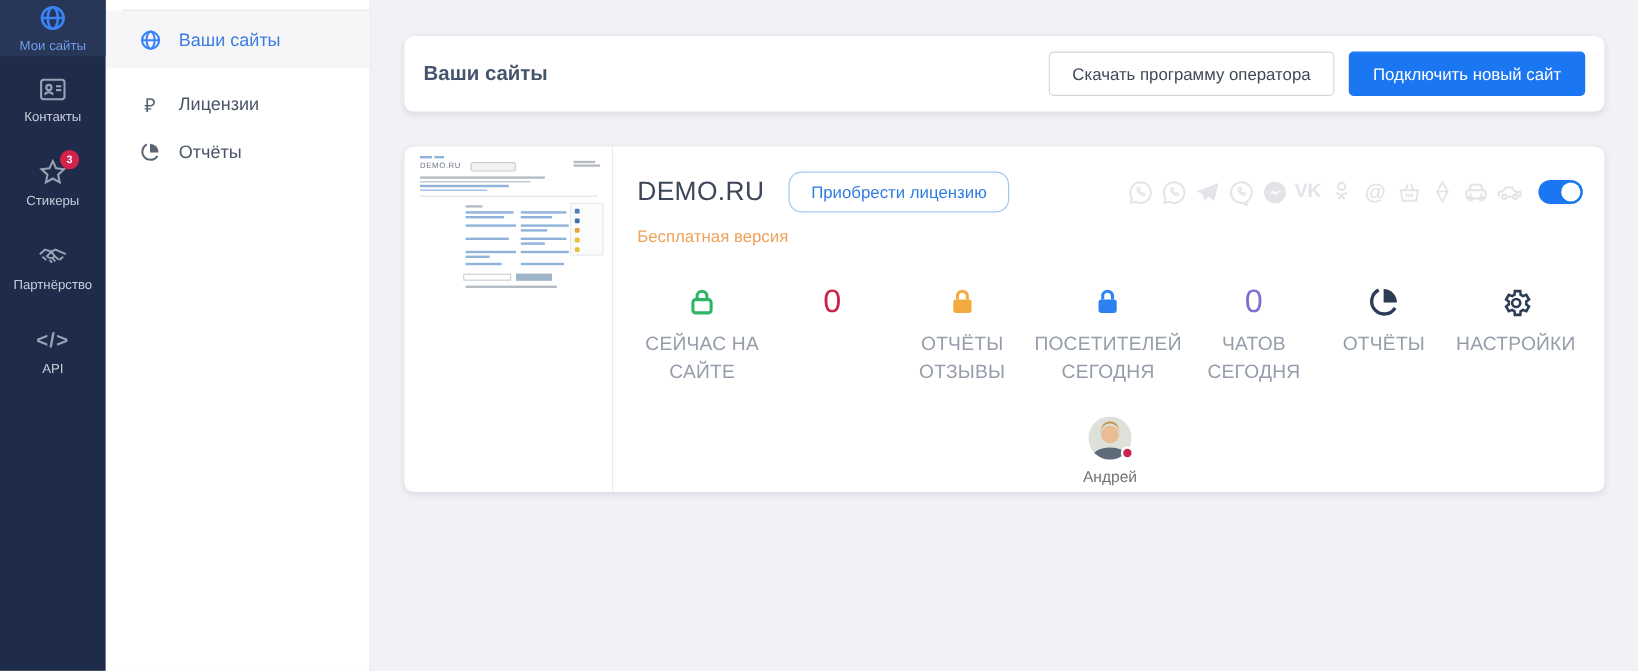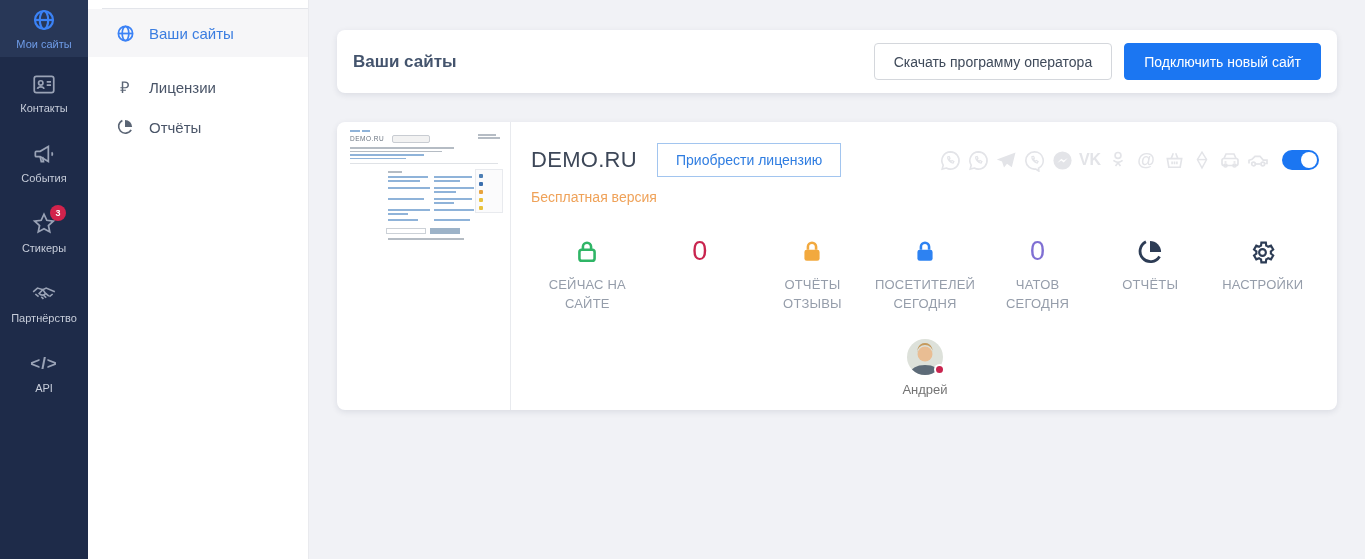--- a/index.html
+++ b/index.html
@@ -4,21 +4,21 @@
 <style>
   * { margin:0; padding:0; box-sizing:border-box; }
   html,body { width:1365px; height:559px; overflow:hidden;
     font-family:"Liberation Sans", sans-serif; background:#f1f2f6; }
 
   
   .rail { position:absolute; left:0; top:0; bottom:0; width:88px;
     background:#1e2b49; z-index:3; }
   .rail-item { width:88px; height:70px; display:flex; flex-direction:column;
     align-items:center; justify-content:center; cursor:pointer; color:#9aa3b6; }
-  .rail-item.first { height:57px; }
+  .rail-item.first { height:47px; }
   .rail-item.active { background:#283757; color:#4d8bf0; }
   .rail-item .ric { position:relative; width:26px; height:26px; display:flex;
     align-items:center; justify-content:center; }
   .rail-label { margin-top:5px; font-size:11px; color:#c7cdda; white-space:nowrap; }
   .rail-item.active .rail-label { color:#6f9ce8; }
   .badge-dot { position:absolute; top:-6px; right:-9px; min-width:16px; height:16px;
     border-radius:8px; background:#d2234c; color:#fff; font-size:9px; font-weight:bold;
     display:flex; align-items:center; justify-content:center; padding:0 4px; }
   .badge-pill { position:absolute; top:-10px; right:-24px; background:#d2234c; color:#fff;
     font-size:10px; font-weight:bold; border-radius:9px; padding:2px 8px; }
@@ -66,38 +66,38 @@
     border:1px solid #e8eaee; background:#fbfbfc; }
   .t-dot { width:4px; height:4px; border-radius:1px; margin:4px 0 0 3px; }
   .t-input { position:absolute; left:44px; top:101px; width:40px; height:6px;
     border:1px solid #ccd1d7; }
   .t-btnd { position:absolute; left:88px; top:101px; width:30px; height:6px; background:#9db3c8; }
 
   .content-col { flex:1; padding:20px 18px 0 20px; display:flex; flex-direction:column; }
   .row1 { display:flex; align-items:center; height:36px; }
   .domain { font-size:22px; color:#3d4758; letter-spacing:.3px; }
   .license-btn { margin-left:20px; background:#fff; border:1px solid #a2c5ef; color:#2f7de1;
-    font-size:14px; border-radius:0; padding:8px 18px; cursor:pointer;
+    font-size:14px; border-radius:11px; padding:8px 18px; cursor:pointer;
     font-family:"Liberation Sans", sans-serif; }
   .spacer { flex:1; }
   .channels { display:flex; align-items:center; gap:4px; color:#e3e4e8; margin-right:12px; }
   .chan { width:24px; height:24px; display:flex; align-items:center; justify-content:center; }
   .vk-glyph { font-size:16px; font-weight:bold; color:#e3e4e8; }
   .at-glyph { font-size:18px; font-weight:bold; color:#e3e4e8; }
   .toggle { width:37px; height:20px; border-radius:10px; background:#1b76f2;
     position:relative; cursor:pointer; }
   .knob { position:absolute; top:2px; right:2px; width:16px; height:16px;
     border-radius:50%; background:#fff; }
   .plan { margin-top:11px; font-size:14px; color:#efa259; }
 
   .stats { margin-top:29px; display:flex; }
   .stat { flex:1; text-align:center; cursor:pointer; }
   .stat-ic { height:32px; display:flex; align-items:flex-end; justify-content:center; }
   .stat-value { font-size:27px; font-weight:300; line-height:30px; }
-  .stat-label { margin-top:10px; font-size:13px; color:#959daa; line-height:1.45;
+  .stat-label { margin-top:10px; font-size:16px; color:#959daa; line-height:1.45;
     letter-spacing:.2px; padding:0 6px; }
   .c-green { color:#2fb566; } .c-red { color:#c9244e; } .c-orange { color:#f2a93e; }
   .c-blue { color:#2d82f2; } .c-purple { color:#7f6fd3; } .c-navy { color:#2d3c55; }
 
   .operator { margin-top:25px; display:flex; flex-direction:column; align-items:center; }
   .avatar-wrap { position:relative; width:36px; height:36px; cursor:pointer; }
   .status-dot { position:absolute; right:-2px; bottom:0; width:11px; height:11px;
     border-radius:50%; background:#c9244e; border:2px solid #fff; }
   .op-name { margin-top:7px; font-size:13px; color:#737373; }
 </style>
@@ -123,29 +123,20 @@
         <rect x="3" y="5" width="18" height="15" rx="2"></rect>
         <circle cx="9" cy="11" r="2"></circle>
           <path d="M6 16.5c.6-2.4 5.4-2.4 6 0"></path>
         <path d="M14.5 10h4M14.5 13h4"></path>
       </svg>
     </span>
     <span class="rail-label">Контакты</span>
   </div>
 
 
-  <div class="rail-item">
-    <span class="ric">
-      <svg width="26" height="26" viewBox="0 0 24 24" fill="none" stroke="#9aa3b6" stroke-width="1.6">
-        <path d="M16 5L8.5 9.5H5a1 1 0 00-1 1v3a1 1 0 001 1h3.5L16 19V5z"></path>
-        <path d="M8.5 14.5l1 4.5h2l-.8-4.3M19 10.5c1 .8 1 2.2 0 3"></path>
-      </svg>
-    </span>
-    <span class="rail-label">События</span>
-  </div>
 
   <div class="rail-item">
     <span class="ric">
       <svg width="26" height="26" viewBox="0 0 24 24" fill="none" stroke="#9aa3b6" stroke-width="1.6">
         <path d="M12 3l2.6 5.6 6 .7-4.5 4.1 1.2 5.9L12 16.4l-5.3 2.9 1.2-5.9L3.4 9.3l6-.7z"></path>
       </svg>
       <span class="badge-dot">3</span>
     </span>
     <span class="rail-label">Стикеры</span>
   </div>

